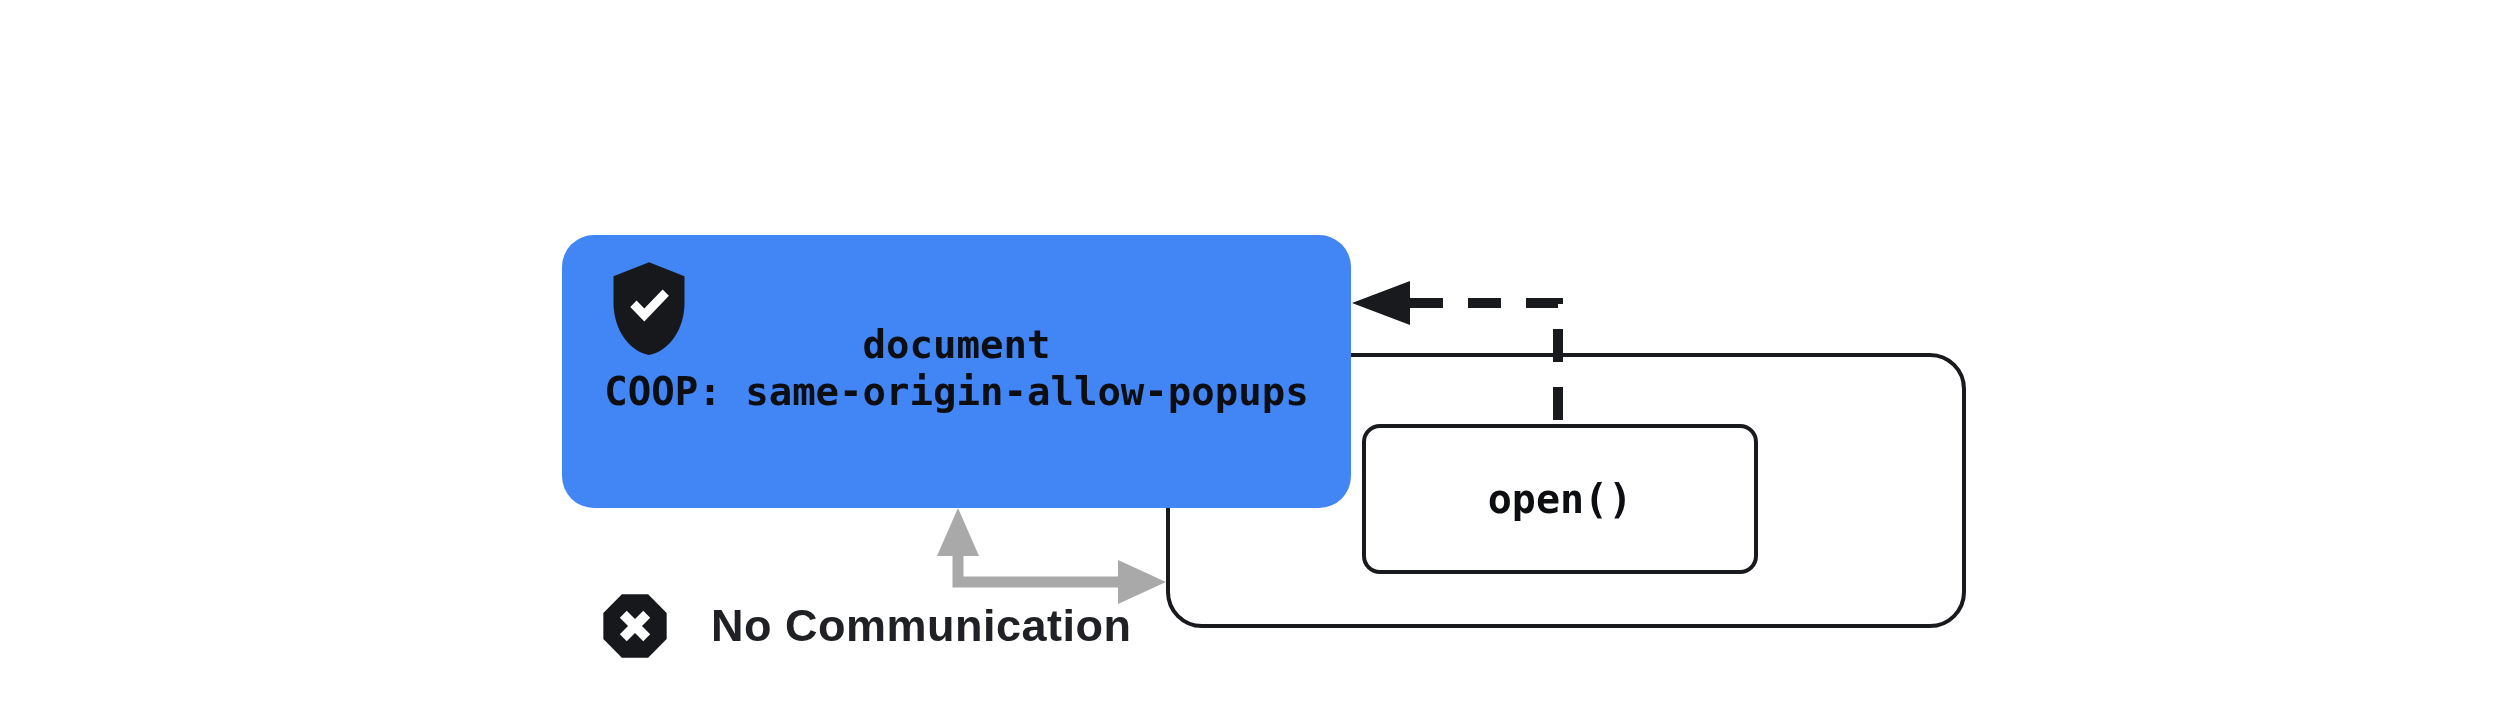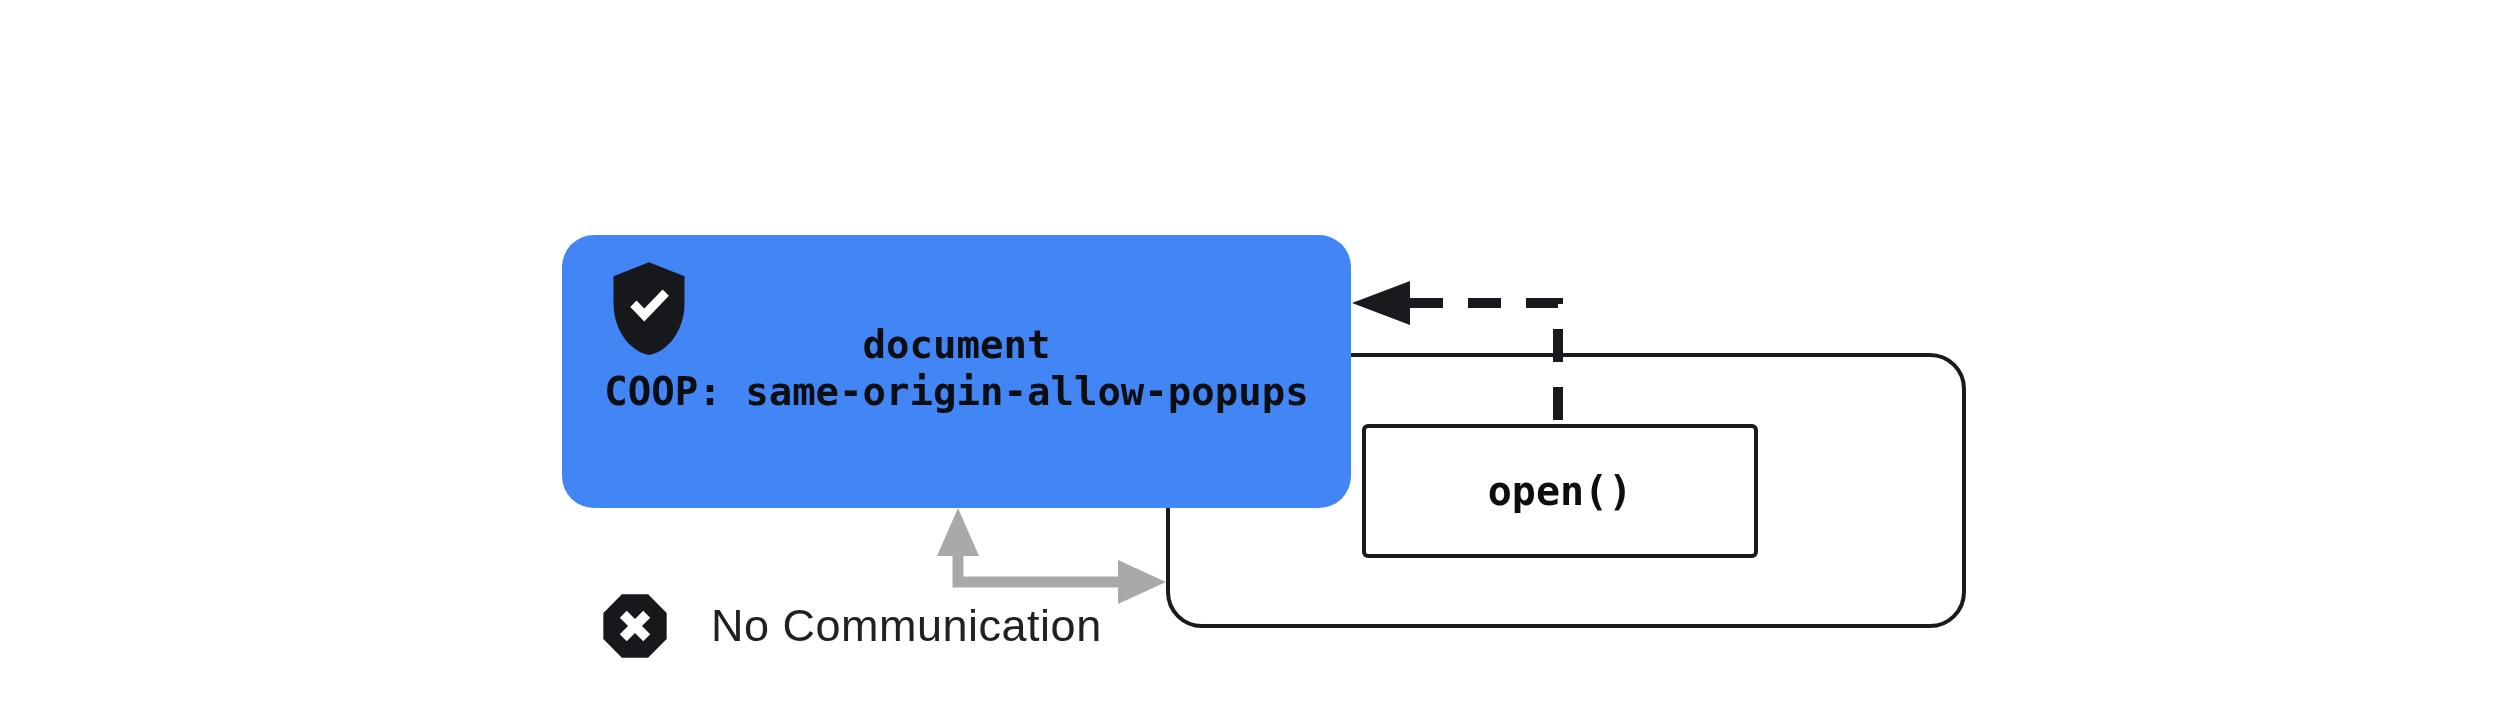--- a/index.html
+++ b/index.html
@@ -59,23 +59,23 @@
     left:1166px;top:353px;
     width:800px;height:275px;
     border:4px solid var(--line-dark);
     border-radius:36px;
     background:var(--background);
     z-index:1;
   }
   .open-box{
     position:absolute;
     left:1362px;top:424px;
-    width:396px;height:134px;
+    width:396px;height:150px;
     border:4px solid var(--line-dark);
-    border-radius:6px;
+    border-radius:18px;
     background:var(--background);
     z-index:2;
     display:flex;align-items:center;justify-content:center;
     font-family:"DejaVu Sans Mono","Liberation Mono",monospace;
     font-weight:700;font-size:40px;
     color:var(--text-on-blue);
   }
 
   .connectors{
     position:absolute;left:0;top:0;
@@ -90,21 +90,21 @@
 
   .no-comm{
     position:absolute;
     left:597px;top:588px;
     display:flex;align-items:center;
     gap:38px;
     z-index:5;
   }
   .no-comm .octagon{width:76px;height:76px;flex:0 0 auto;}
   .no-comm-label{
-    font-weight:400;
+    font-weight:700;
     font-size:45px;
     color:var(--text-dark);
     letter-spacing:0.5px;
     white-space:nowrap;
   }
   .icon-dark-fill{fill:var(--icon-dark);}
   .icon-white{fill:#FFFFFF;}
   .icon-white-stroke{stroke:#FFFFFF;stroke-width:3.1;fill:none;}
 </style>
 </head>

